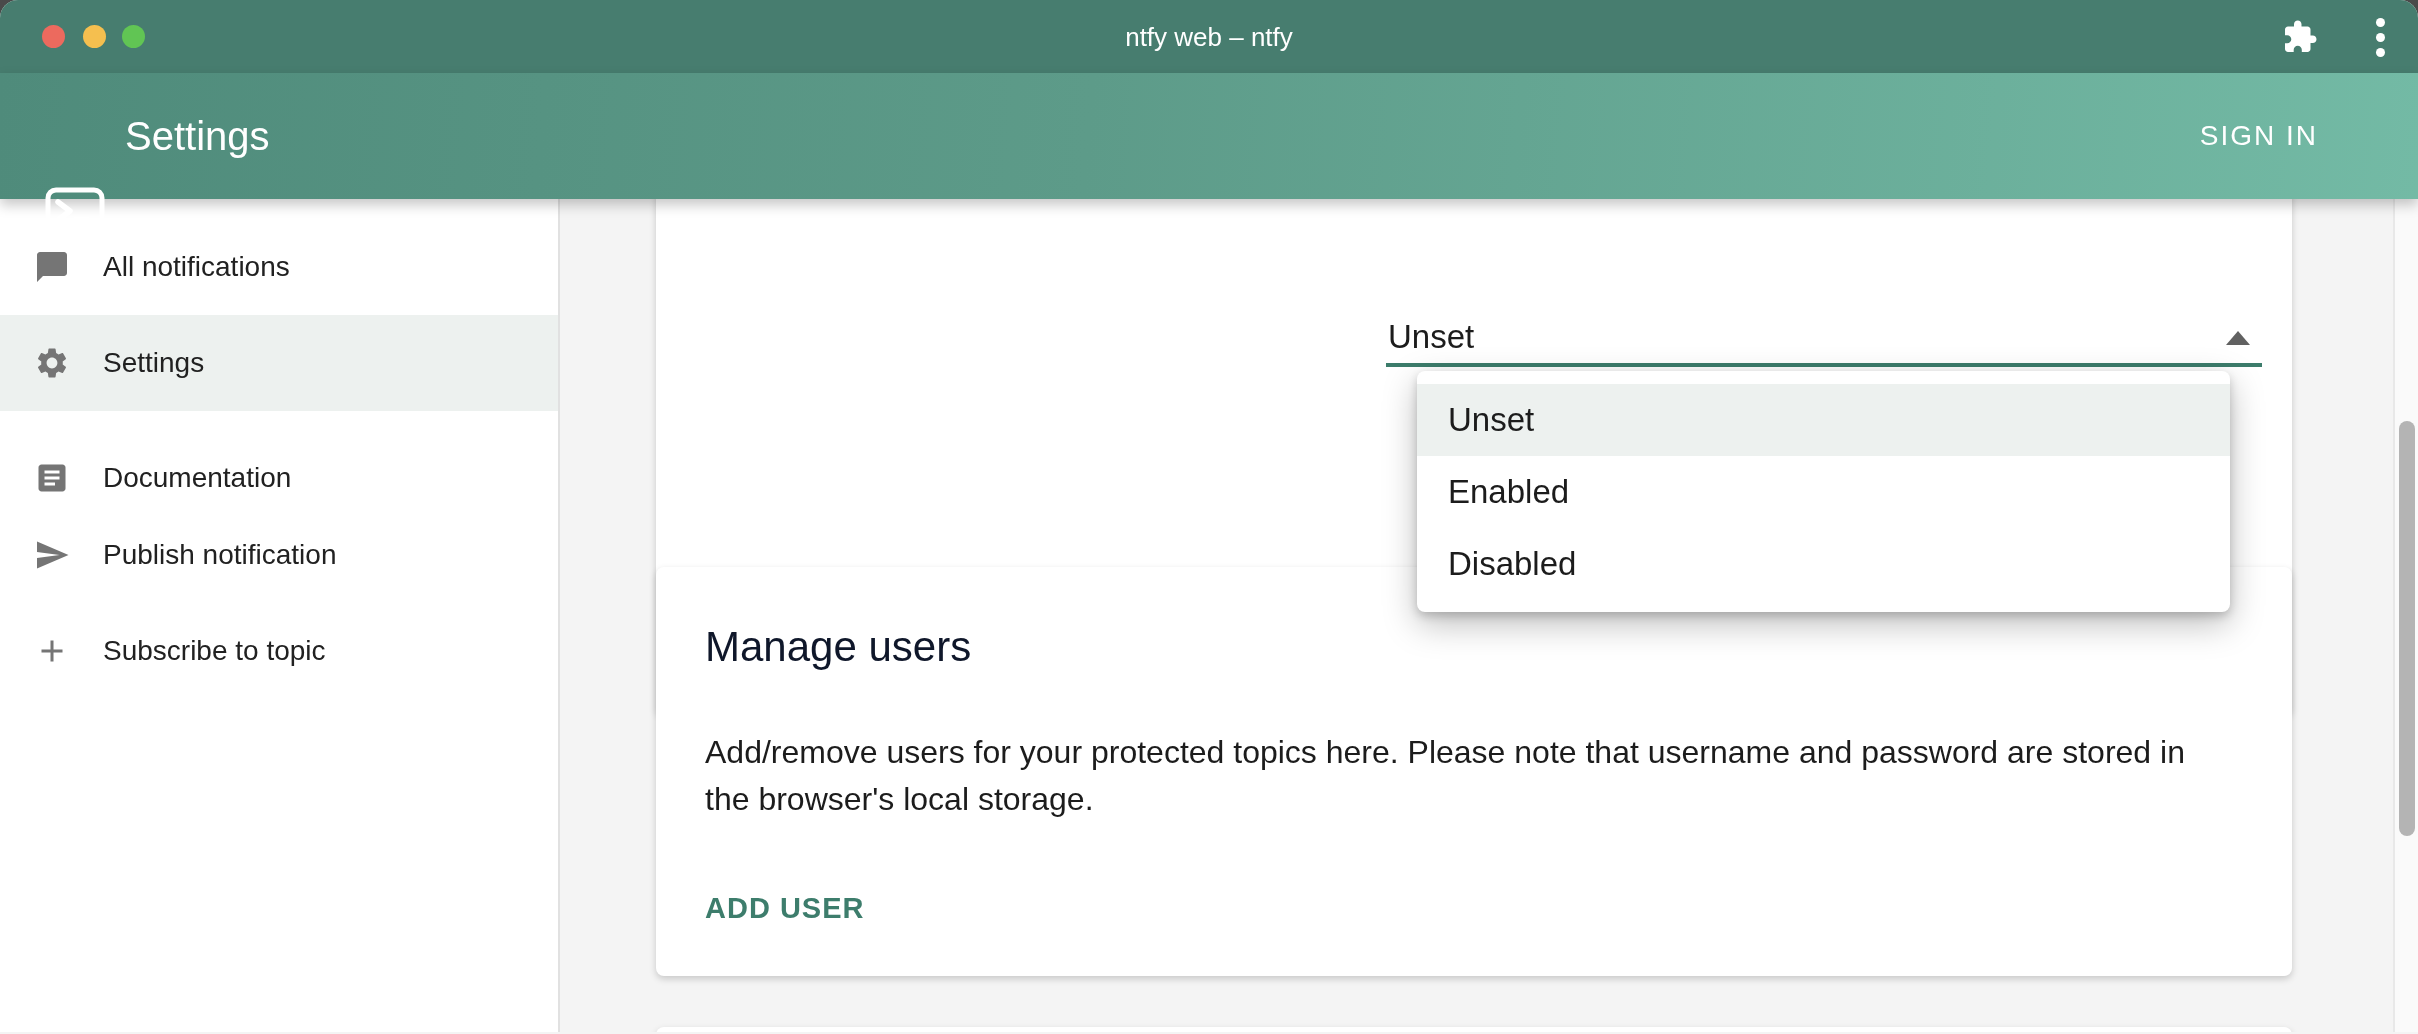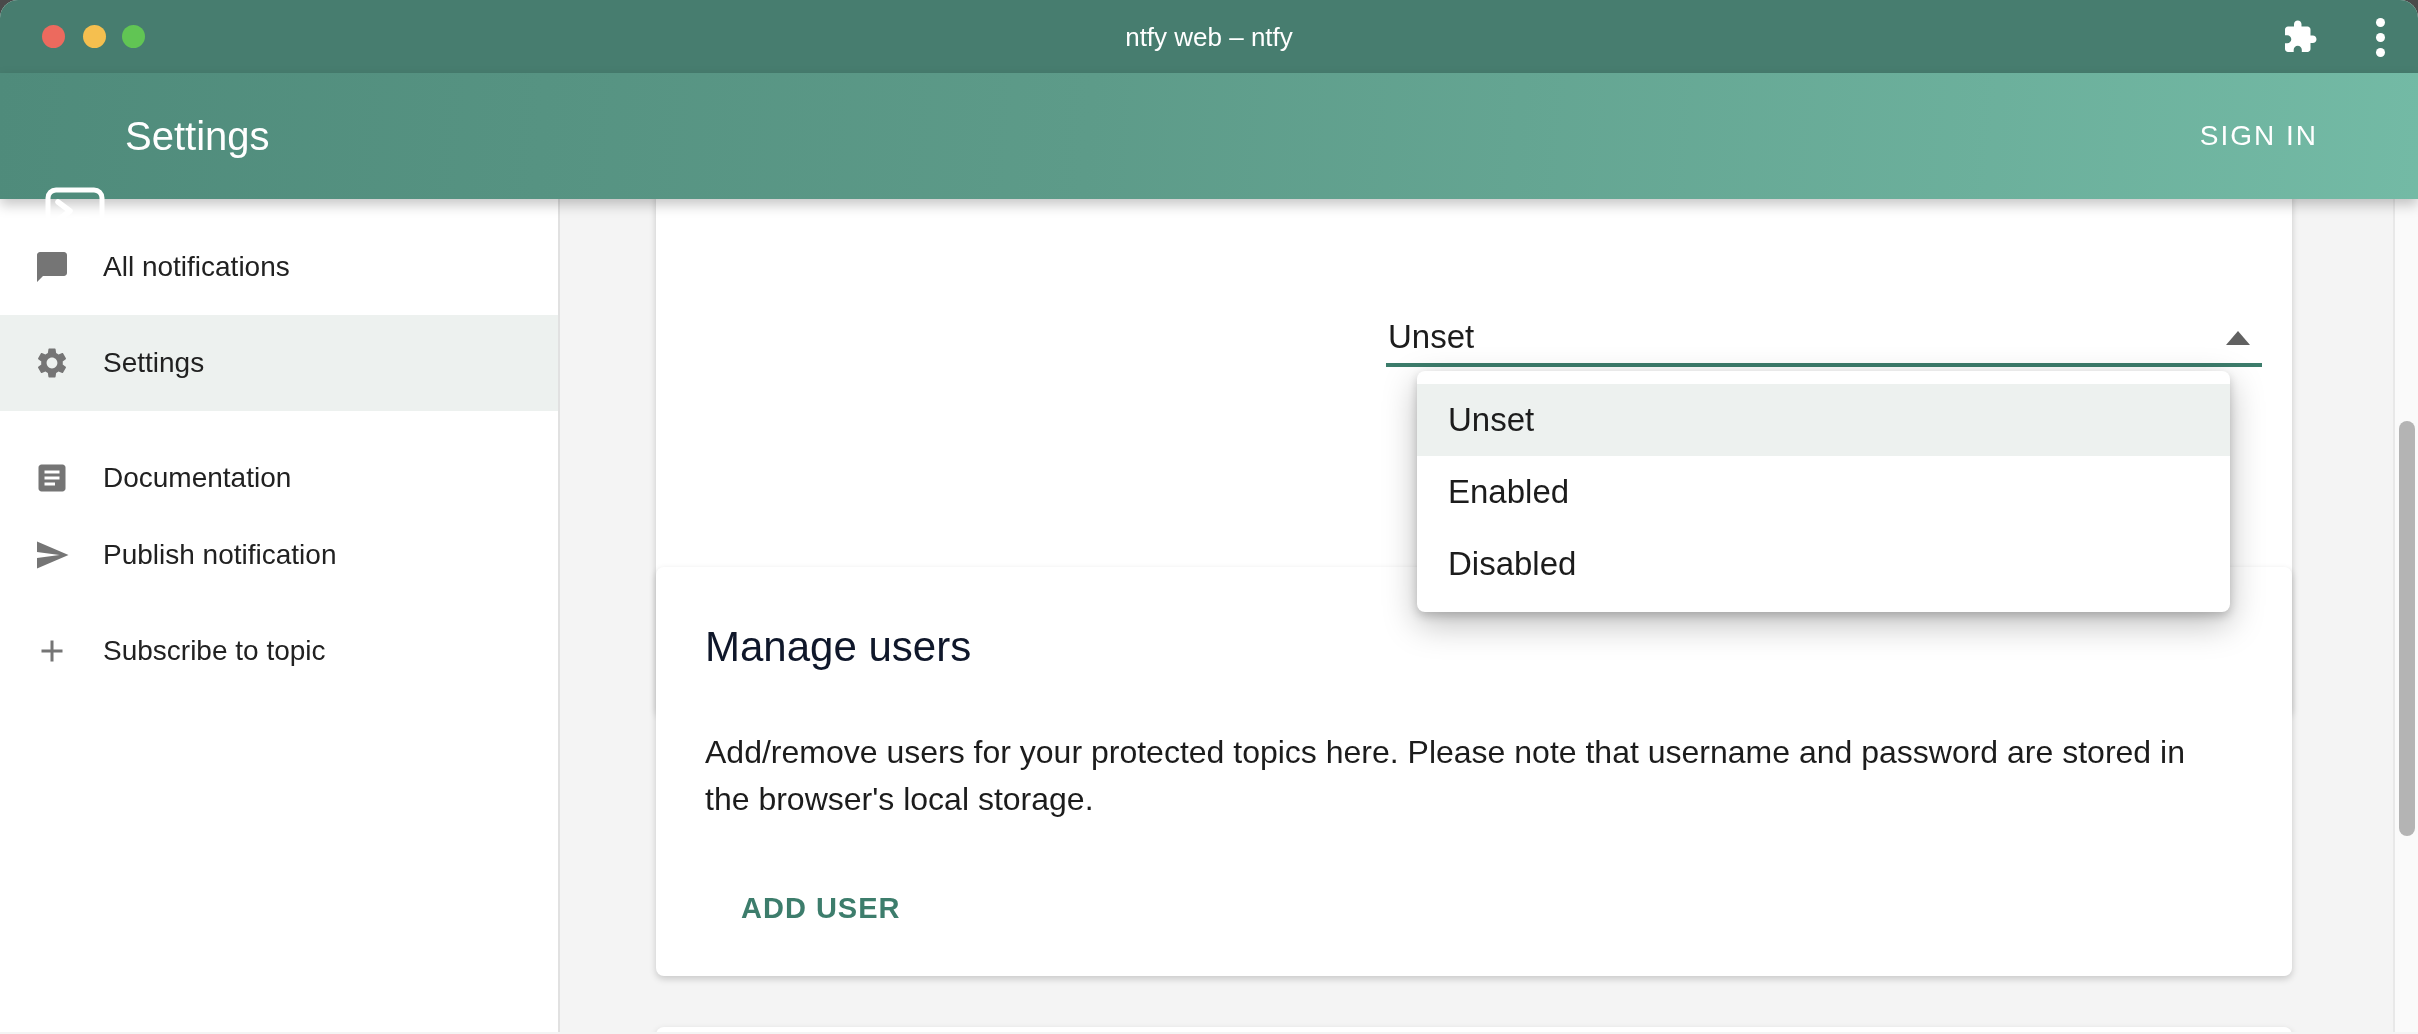--- a/index.html
+++ b/index.html
@@ -76,21 +76,21 @@
   .menu-item { height:72px; line-height:72px; padding-left:31px; font-size:33px;
                color:#1c1c1c; cursor:pointer; }
   .menu-item.selected { background:#edf1ef; }
 
   
   .mu-title { position:absolute; left:49px; top:52px; font-size:42px; font-weight:400;
               line-height:56px; color:#0f172a; }
   .mu-desc { position:absolute; left:49px; top:162px; width:1545px; font-size:32px;
              line-height:47px; color:#1c1c1c; }
   .add-user { position:absolute; left:49px; top:322px; font-size:29px; font-weight:700;
-              letter-spacing:1px; line-height:38px; color:#3d7d6c; cursor:pointer;margin-left:36px; }
+              letter-spacing:1px; line-height:38px; color:#3d7d6c; cursor:pointer; }
 
   
   .scroll-track { position:absolute; right:0; top:0; bottom:0; width:25px;
                   background:#fafafa; border-left:2px solid #e8e8e8; }
   .scroll-thumb { position:absolute; left:4px; top:222px; width:16px; height:415px;
                   border-radius:8px; background:#b4b4b4; cursor:pointer; }
 </style>
 </head>
 <body>
 

